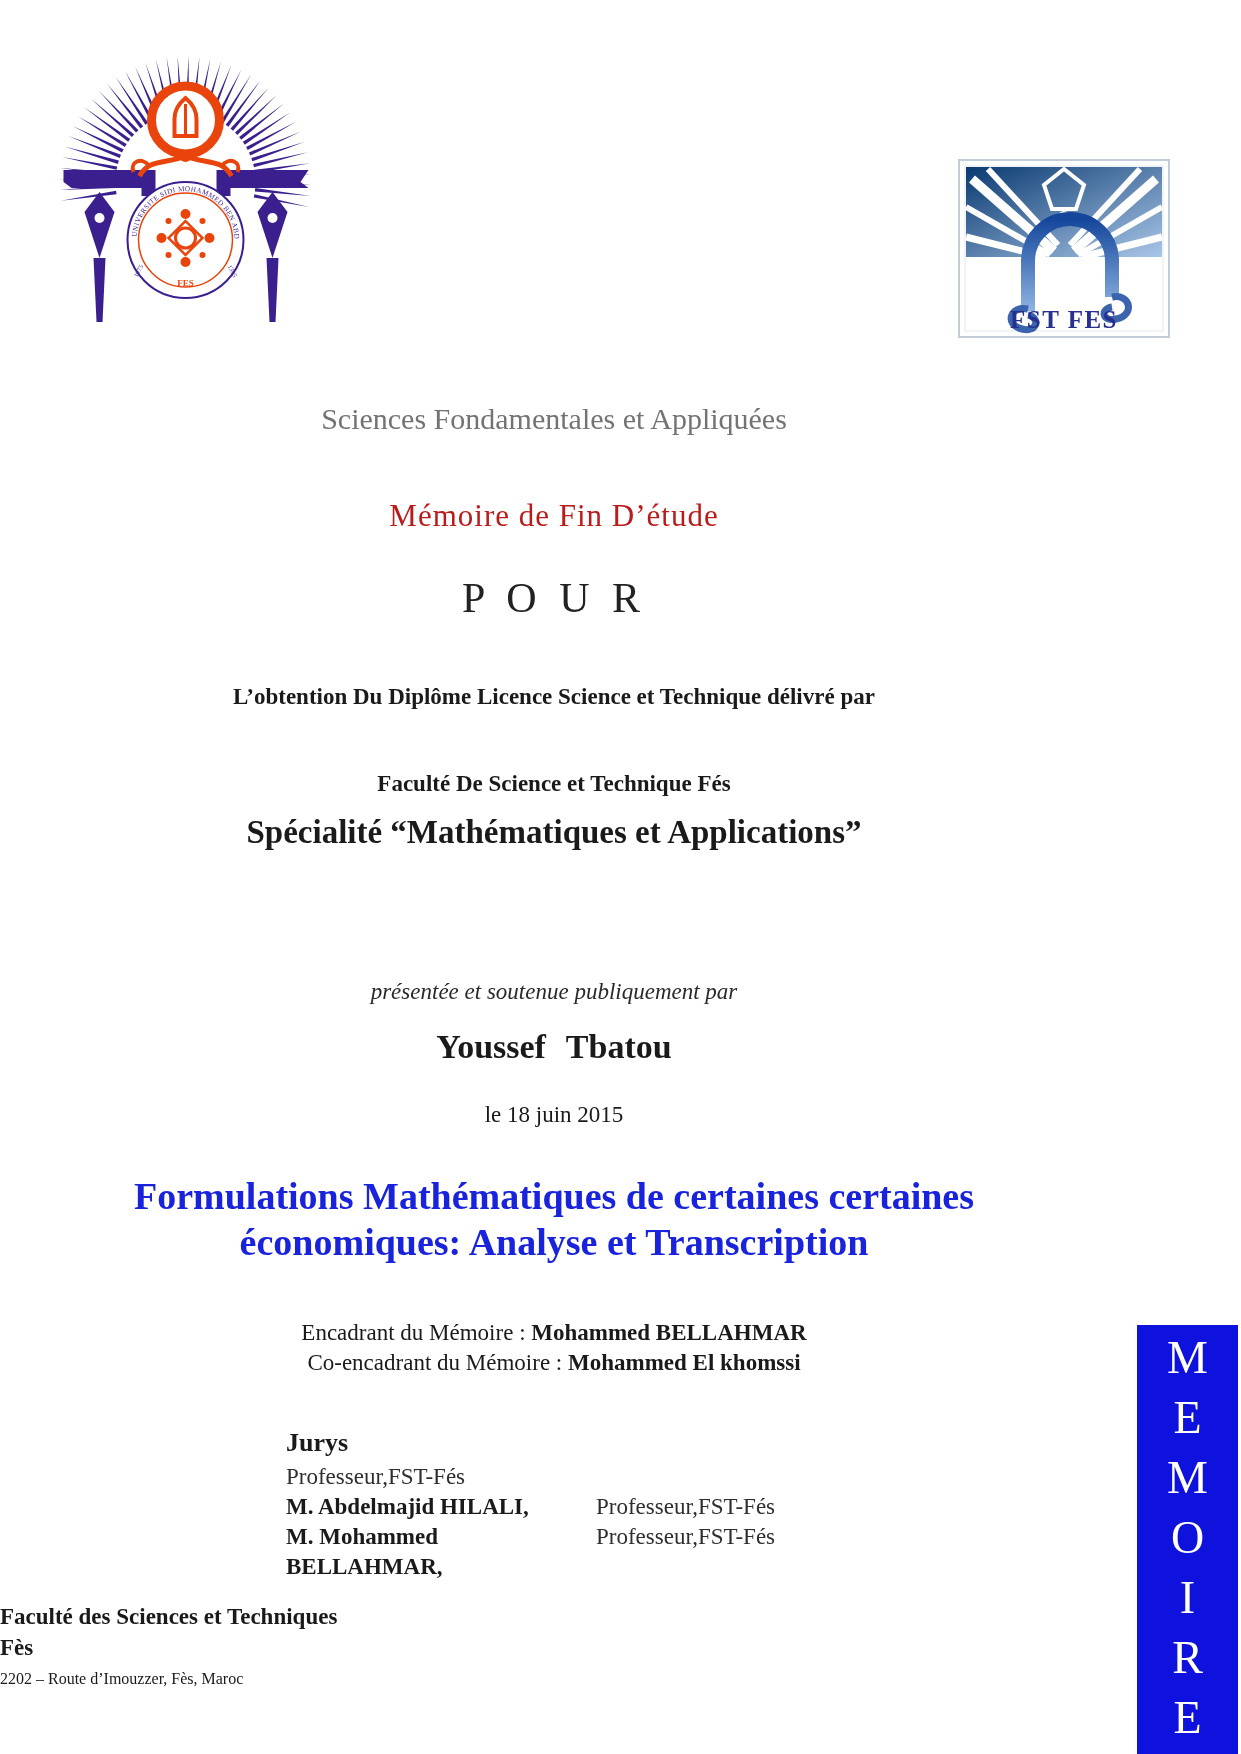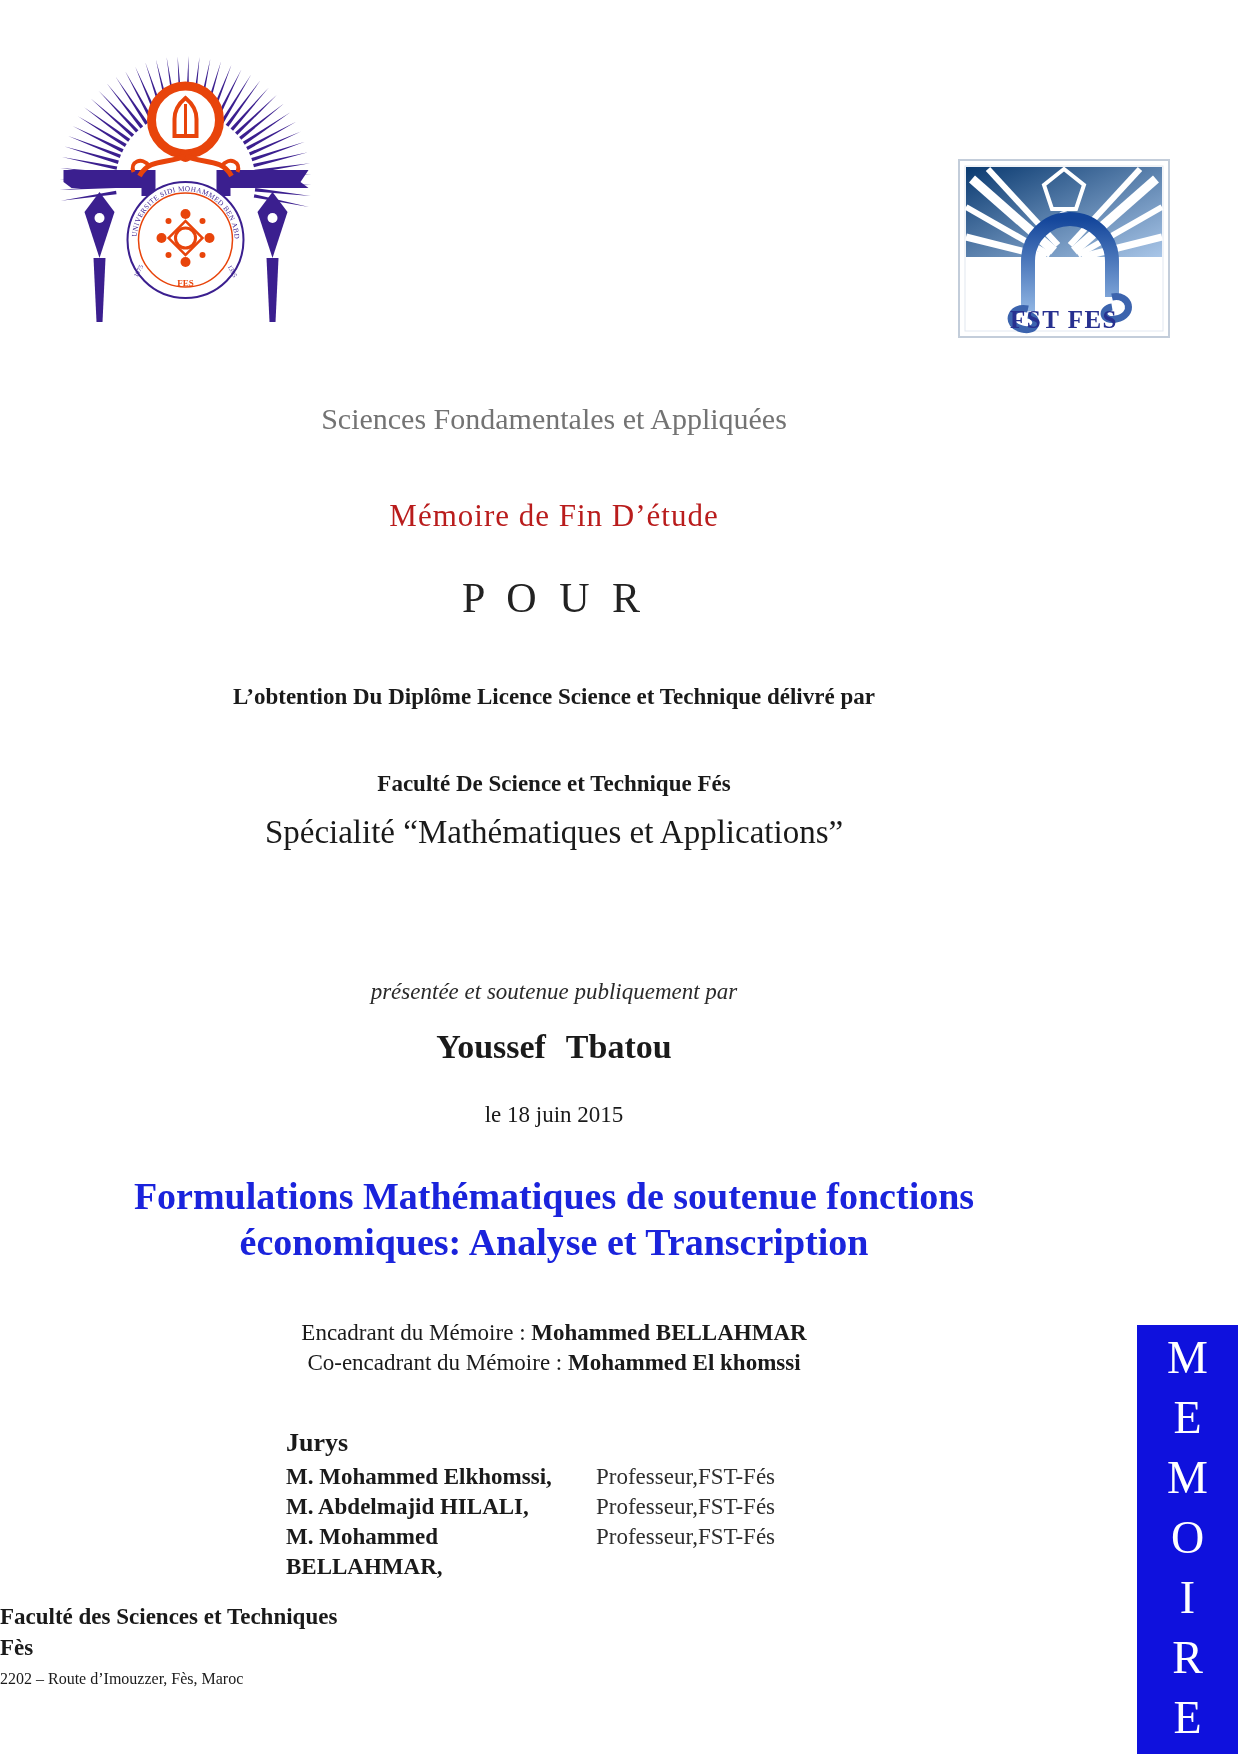--- a/index.html
+++ b/index.html
@@ -10,21 +10,21 @@
     font-family:"Liberation Serif", serif;
     color:#1a1a1a;
     overflow:hidden;
   }
   .cblock{position:absolute;left:0;width:1108px;text-align:center;white-space:nowrap;}
   .program{top:402px;font-size:30px;font-weight:400;color:#737373;}
   .doc-title{top:498px;font-size:31px;font-weight:normal;letter-spacing:1px;color:#b91c1c;}
   .pour{top:574px;font-size:42px;font-weight:400;letter-spacing:6px;color:#222;}
   .obtention{top:684px;font-size:23px;font-weight:bold;}
   .faculty{top:771px;font-size:23px;font-weight:bold;}
-  .specialty{top:814px;font-size:33px;font-weight:normal;text-align:center;}
+  .specialty{top:814px;font-size:33px;font-weight:bold;text-align:center;}
   .presentee{top:979px;font-size:23px;font-style:italic;color:#2a2a2a;}
   .author{top:1028px;font-size:34px;font-weight:bold;word-spacing:12px;}
   .date{top:1102px;font-size:23px;}
   .thesis-title{top:1173px;font-size:38px;font-weight:bold;line-height:46px;}
   .supervision{top:1318px;font-size:23px;line-height:30px;}
   .supervision .sup-name{font-weight:bold;}
   .jury{position:absolute;left:286px;top:1428px;}
   .jury-heading{font-size:26px;font-weight:bold;margin-bottom:4px;}
   .jury-row{display:grid;grid-template-columns:310px auto;font-size:23px;line-height:30px;}
   .jury-name{font-weight:bold;}
@@ -196,33 +196,32 @@
 
   <div class="cblock specialty">Spécialité “Mathématiques et Applications”</div>
 
   <div class="cblock presentee">présentée et soutenue publiquement par</div>
 
   <div class="cblock author">Youssef Tbatou</div>
 
   <div class="cblock date">le 18 juin 2015</div>
 
   <div class="cblock thesis-title" style="color:#1a23dc;">
-    <div>Formulations Mathématiques de soutenue fonctions</div>
+    <div>Formulations Mathématiques de certaines certaines</div>
     <div>économiques: Analyse et Transcription</div>
   </div>
 
   <div class="cblock supervision">
     <div><span>Encadrant du Mémoire : </span><span class="sup-name">Mohammed BELLAHMAR</span></div>
     <div><span>Co-encadrant du Mémoire : </span><span class="sup-name">Mohammed El khomssi</span></div>
   </div>
 
   <div class="jury">
     <div class="jury-heading">Jurys</div>
     <div class="jury-row">
-      <span class="jury-name">M. Mohammed Elkhomssi,</span>
       <span class="jury-role">Professeur,FST-Fés</span>
     </div>
     <div class="jury-row">
       <span class="jury-name">M. Abdelmajid HILALI,</span>
       <span class="jury-role">Professeur,FST-Fés</span>
     </div>
     <div class="jury-row">
       <span class="jury-name">M. Mohammed BELLAHMAR,</span>
       <span class="jury-role">Professeur,FST-Fés</span>
     </div>

